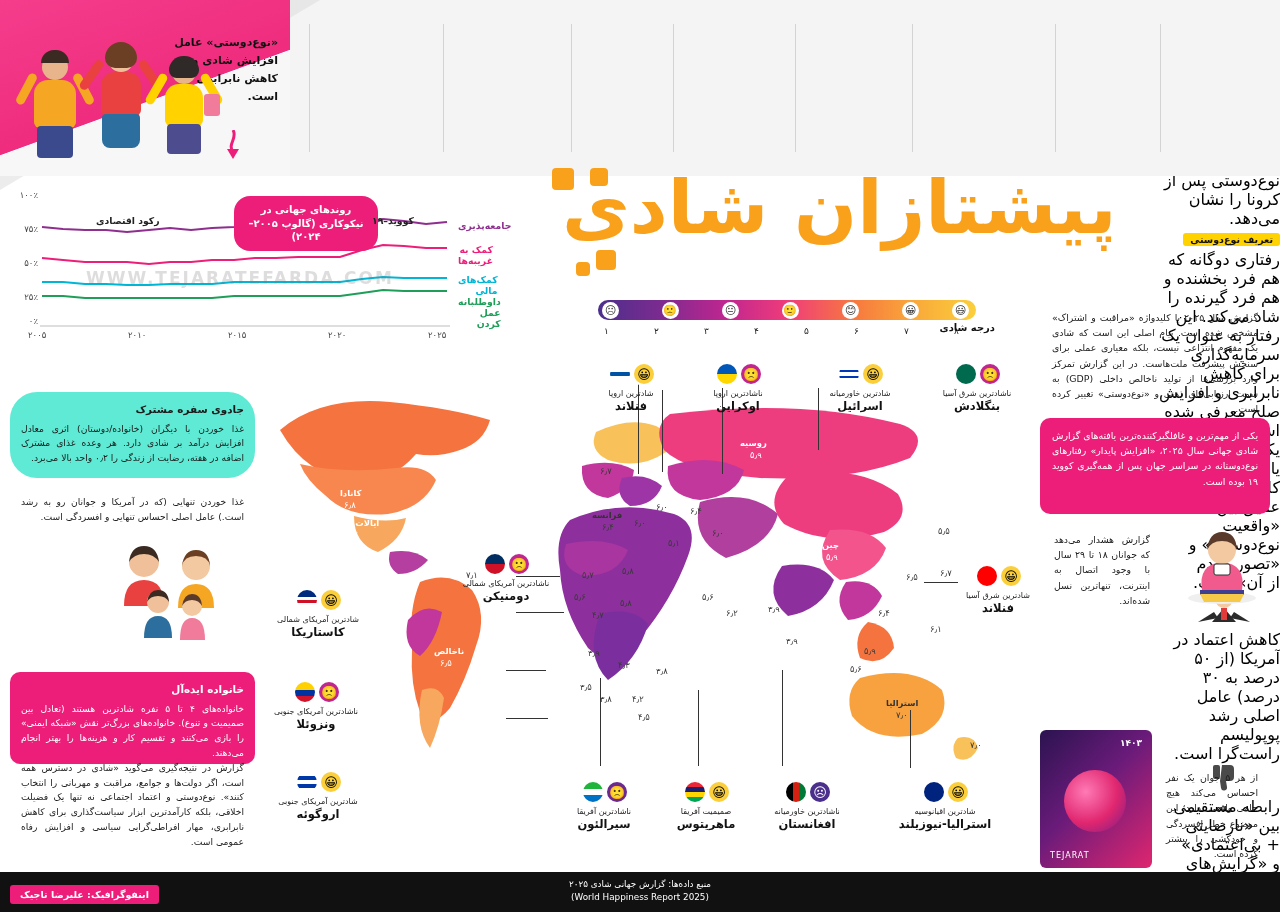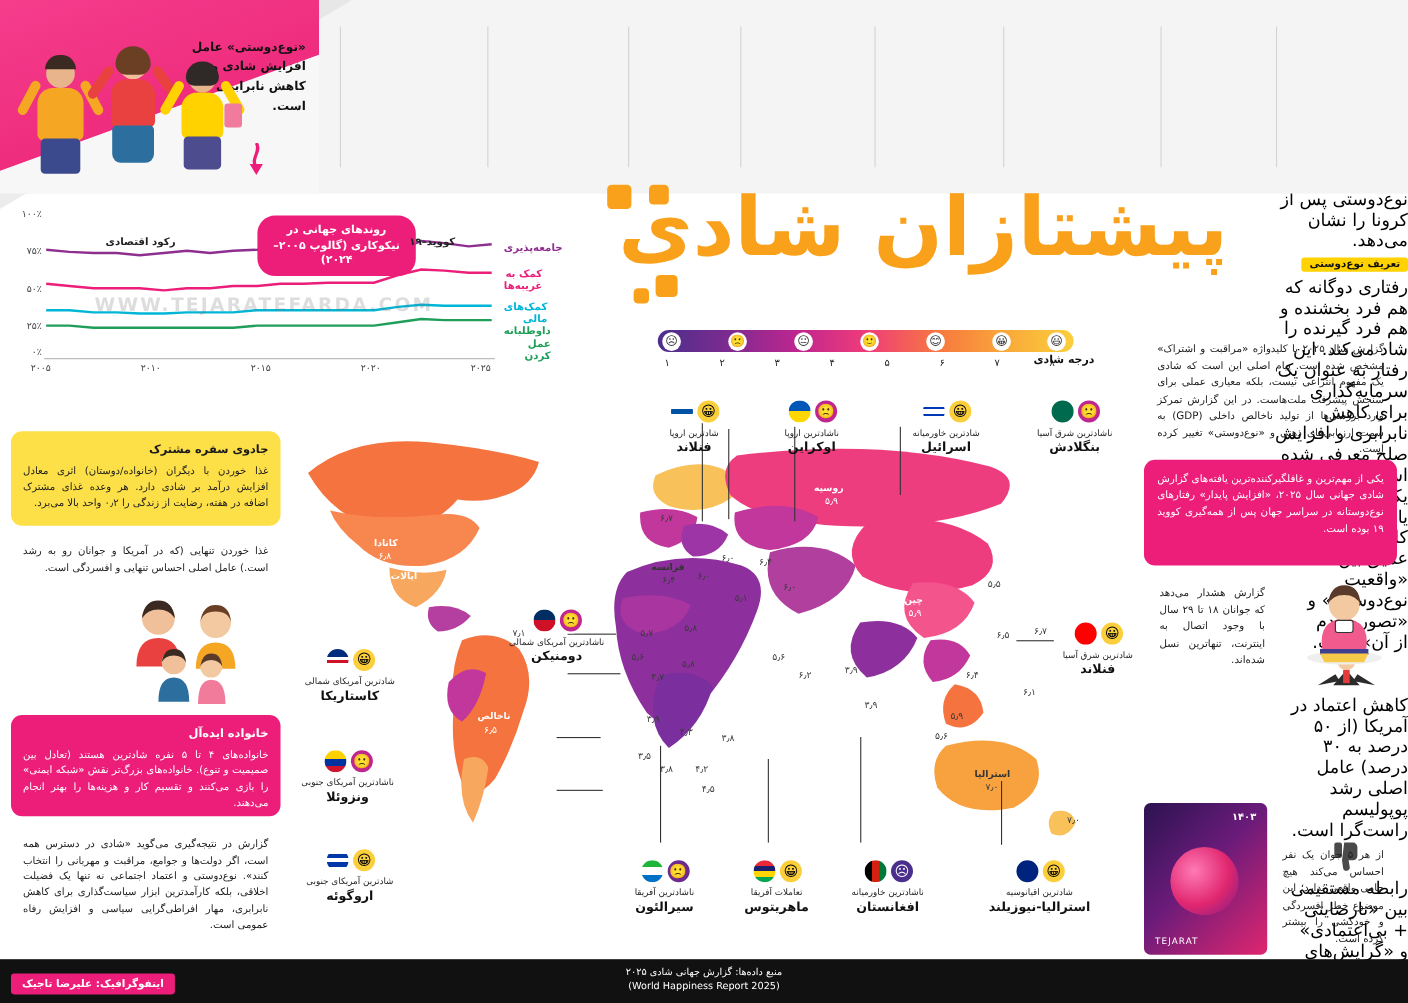--- a/index.html
+++ b/index.html
@@ -68,21 +68,21 @@
   .rcard.plain{background:transparent;color:#1b1b1b;}
   .rcard.pink{background:#ec1e79;color:#fff;}
   .rcard.magenta{background:#c2298f;color:#fff;}
 
   
   .lcard{
     position:absolute;left:10px;width:245px;border-radius:10px;
     font-size:9.2px;line-height:1.6;padding:9px 11px;box-sizing:border-box;text-align:justify;
   }
   .lcard .t{display:block;font-weight:bold;font-size:10.4px;margin-bottom:4px;}
-  .yellowcard{background:#fde047;color:#1a1a1a;}
+  .yellowcard{background:#5eead4;color:#1a1a1a;border-radius:27px;}
   .pinkcard{background:#ec1e79;color:#fff;}
   .whitecard{background:transparent;color:#1b1b1b;}
 
   
   .scalewrap{position:absolute;left:590px;top:300px;width:400px;height:60px;}
   .scalebar{
     position:absolute;left:8px;top:0;width:378px;height:20px;border-radius:10px;
     background:linear-gradient(90deg,#4b2f8c 0%,#7a2b8f 16%,#c0268f 34%,#ef3c7a 50%,#f7793f 68%,#f9a93a 84%,#fbcf3c 100%);
   }
   .scaleface{
@@ -311,21 +311,21 @@
     <circle cx="100" cy="26" r="14" fill="#f2c9a0"></circle>
     <path d="M86 26 q2 -16 14 -16 q13 0 14 16 q-2 -10 -14 -10 q-12 0 -14 10Z" fill="#6b3f23"></path>
     <path d="M82 68 q0 -24 18 -24 q18 0 18 24Z" fill="#f5a623"></path>
     <circle cx="62" cy="62" r="11" fill="#f0c09a"></circle>
     <path d="M51 62 q2 -12 11 -12 q10 0 11 12 q-3 -6 -11 -6 q-8 0 -11 6Z" fill="#3a2a22"></path>
     <path d="M48 98 q0 -22 14 -22 q14 0 14 22Z" fill="#2c6f9e"></path>
     <circle cx="96" cy="66" r="10" fill="#f2c9a0"></circle>
     <path d="M86 66 q2 -12 10 -12 q9 0 10 12 q-3 -6 -10 -6 q-7 0 -10 6Z" fill="#5a3a2a"></path>
     <path d="M84 100 q0 -22 12 -22 q13 0 13 22Z" fill="#f07b9a"></path>
   </svg>
-  <div class="lcard pinkcard" style="top:650px;height:92px;">
+  <div class="lcard pinkcard" style="top:672px;height:92px;">
     <span class="t">خانواده ایده‌آل</span>
     <span>خانواده‌های ۴ تا ۵ نفره شادترین هستند (تعادل بین صمیمیت و تنوع). خانواده‌های بزرگ‌تر نقش «شبکه ایمنی» را بازی می‌کنند و تقسیم کار و هزینه‌ها را بهتر انجام می‌دهند.</span>
   </div>
   <div class="lcard whitecard" style="top:752px;height:96px;">
     <span>گزارش در نتیجه‌گیری می‌گوید «شادی در دسترس همه است، اگر دولت‌ها و جوامع، مراقبت و مهربانی را انتخاب کنند». نوع‌دوستی و اعتماد اجتماعی نه تنها یک فضیلت اخلاقی، بلکه کارآمدترین ابزار سیاست‌گذاری برای کاهش نابرابری، مهار افراطی‌گرایی سیاسی و افزایش رفاه عمومی است.</span>
   </div>
 
   <div class="scalewrap">
     <div class="scalebar"></div>
     <div class="scaleface" style="left:12px">☹</div>
@@ -424,21 +424,21 @@
     <div class="mapnum" style="left:310px;top:312px;">۳٫۵</div>
     <div class="mapnum" style="left:330px;top:324px;">۳٫۸</div>
     <div class="mapnum" style="left:362px;top:324px;">۴٫۲</div>
     <div class="mapnum" style="left:368px;top:342px;">۴٫۵</div>
     <div class="mapnum" style="left:386px;top:296px;">۳٫۸</div>
     <div class="mapnum" style="left:580px;top:294px;">۵٫۶</div>
     <div class="mapnum" style="left:594px;top:276px;">۵٫۹</div>
     <div class="mapnum" style="left:608px;top:238px;">۶٫۴</div>
     <div class="mapnum" style="left:196px;top:200px;">۷٫۱</div>
     <div class="mapnum" style="left:700px;top:370px;">۷٫۰</div>
-    <div class="mapnum" style="left:628px;top:156px;">۵٫۵</div>
+    <div class="mapnum" style="left:668px;top:156px;">۵٫۵</div>
 
     
     <div class="leader" style="left:368px;top:12px;width:1.3px;height:92px;"></div>
     <div class="leader" style="left:392px;top:20px;width:1.3px;height:82px;"></div>
     <div class="leader" style="left:452px;top:18px;width:1.3px;height:86px;"></div>
     <div class="leader" style="left:548px;top:18px;width:1.3px;height:62px;"></div>
     <div class="leader" style="left:246px;top:206px;width:44px;height:1.3px;"></div>
     <div class="leader" style="left:246px;top:242px;width:48px;height:1.3px;"></div>
     <div class="leader" style="left:236px;top:300px;width:40px;height:1.3px;"></div>
     <div class="leader" style="left:236px;top:348px;width:42px;height:1.3px;"></div>
@@ -528,21 +528,21 @@
     </div>
     <div class="co-sub">ناشادترین آفریقا</div>
     <div class="co-name">سیرالئون</div>
   </div>
 
   <div class="callout" style="left:656px;top:780px;width:100px;">
     <div class="flagpair">
       <div class="flagcircle" style="left:4px;background:linear-gradient(#ea2839 25%,#1a206d 25%,#1a206d 50%,#ffd500 50%,#ffd500 75%,#00a551 75%);"></div>
       <div class="emo" style="left:28px;background:#fbcf3c;">😀</div>
     </div>
-    <div class="co-sub">تعاملات آفریقا</div>
+    <div class="co-sub">صمیمیت آفریقا</div>
     <div class="co-name">ماهریتوس</div>
   </div>
 
   <div class="callout" style="left:752px;top:780px;width:110px;">
     <div class="flagpair">
       <div class="flagcircle" style="left:4px;background:linear-gradient(90deg,#000 33%,#d32011 33%,#d32011 66%,#007a36 66%);"></div>
       <div class="emo" style="left:28px;background:#4b2f8c;color:#fff;">☹</div>
     </div>
     <div class="co-sub">ناشادترین خاورمیانه</div>
     <div class="co-name">افغانستان</div>

